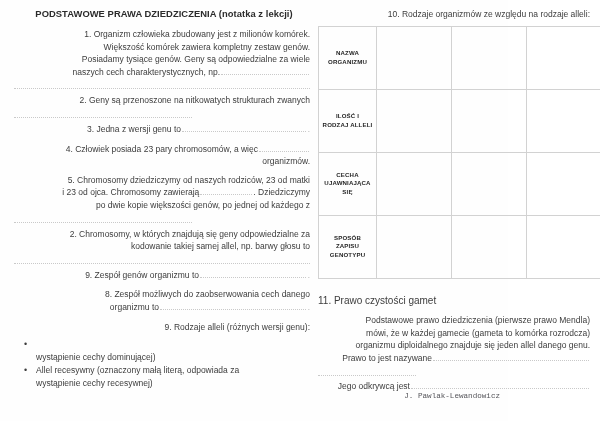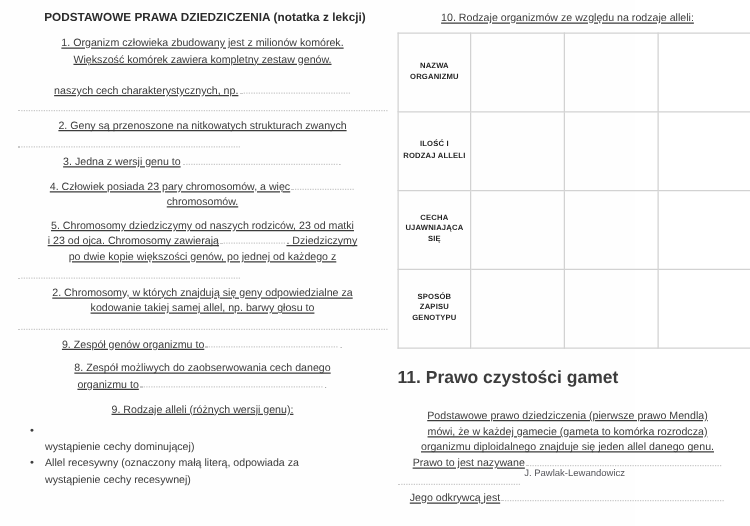--- a/index.html
+++ b/index.html
@@ -41,22 +41,21 @@
     text-align: center;
     margin: 0 0 8px 0;
     padding-left: 4px;
     line-height: 12px;
   }
   .para {
     font-size: 8.5px;
     line-height: 12.6px;
     color: #3c3c3c;
     margin: 0 0 6px 0;
-    text-align: center;
-    text-decoration: underline;
+    text-align: right;
   }
   .para.tight { margin-bottom: 5px; }
 
   
   .fill {
     display: inline-block;
     border-bottom: 1px dotted #c9c9c9;
     height: 8px;
     vertical-align: baseline;
     margin: 0 1px;
@@ -121,62 +120,61 @@
     font-weight: bold;
     line-height: 8.6px;
     letter-spacing: 0.15px;
     color: #1f1f1f;
   }
   .org-table td.cell { width: 70px; }
 
   .signature {
     position: absolute;
     right: 8px;
-    top: 374px;
+    top: 392px;
     font-size: 7.6px;
     color: #55555a;
-    font-family: Liberation Sans, sans-serif;
+    font-family: Liberation Mono, monospace;
   }
   .sec-head {
-    font-size: 14px;
-    line-height: 12.6px;
-    color: #3c3c3c;
-    margin: 16px 0 19px 0;
-    font-weight: bold;
+    font-size: 10px;
+    line-height: 12.6px;
+    color: #3c3c3c;
+    margin: 16px 0 7px 0;
   }
 </style>
 </head>
 <body>
 
 <div class="page">
 
   <div class="col-left">
 
     <div class="doc-title">PODSTAWOWE PRAWA DZIEDZICZENIA (notatka z lekcji)</div>
 
     <div class="para tight">
       <span>1. Organizm człowieka zbudowany jest z milionów komórek.</span><br>
       <span>Większość komórek zawiera kompletny zestaw genów.</span><br>
-      <br>
+      <span>Posiadamy tysiące genów. Geny są odpowiedzialne za wiele</span><br>
       <span>naszych cech charakterystycznych, np.</span><span class="fill" style="width:88px"></span>
       <span class="fill-row w100"></span>
     </div>
 
     <div class="para tight">
       <span>2. Geny są przenoszone na nitkowatych strukturach zwanych</span>
       <span class="fill-row w60"></span>
     </div>
 
     <div class="para">
       <span>3. Jedna z wersji genu to</span><span class="fill" style="width:124px"></span><span class="dot-end">.</span>
     </div>
 
     <div class="para">
       <span>4. Człowiek posiada 23 pary chromosomów, a więc</span><span class="fill" style="width:50px"></span><br>
-      <span>chromosomów.</span>
+      <span>organizmów.</span>
     </div>
 
     <div class="para tight">
       <span>5. Chromosomy dziedziczymy od naszych rodziców, 23 od matki</span><br>
       <span>i 23 od ojca. Chromosomy zawierają</span><span class="fill" style="width:52px"></span><span>. Dziedziczymy</span><br>
       <span>po dwie kopie większości genów, po jednej od każdego z</span>
       <span class="fill-row w60"></span>
     </div>
 
     <div class="para tight">

